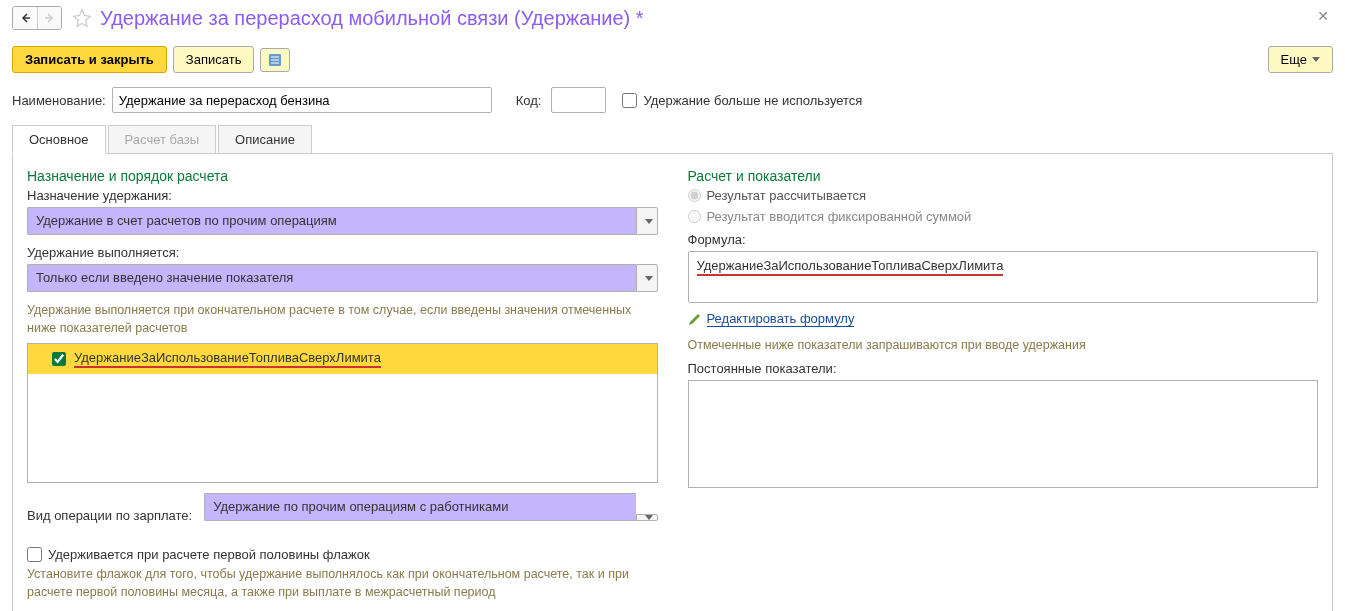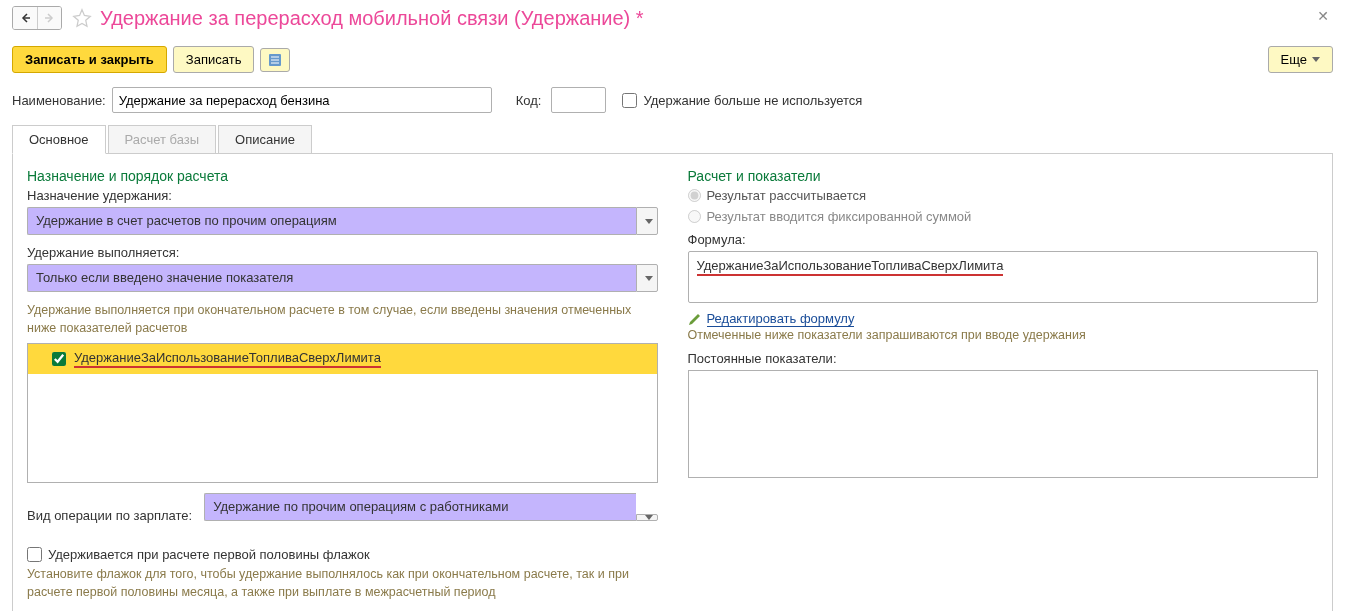--- a/index.html
+++ b/index.html
@@ -4,21 +4,21 @@
 <style>
 * { box-sizing: border-box; margin: 0; padding: 0; }
 body { font-family: Arial, sans-serif; font-size: 13px; color: #333; background: #fff; padding: 0 12px 12px 12px; }
 
 .titlebar { display: flex; align-items: center; padding: 6px 0 8px 0; position: relative; }
 .nav-btns { display: flex; border: 1px solid #aaa; border-radius: 3px; overflow: hidden; margin-right: 10px; }
 .nav-btn { width: 24px; height: 22px; display: flex; align-items: center; justify-content: center; cursor: pointer; background: #fafafa; }
 .nav-btn + .nav-btn { border-left: 1px solid #ccc; }
 .nav-btn.disabled { color: #bbb; }
 .star-icon { width: 20px; height: 20px; margin-right: 8px; color: #ccc; }
-.title-text { font-size: 20px; color: #ec4899; }
+.title-text { font-size: 20px; color: #8b5cf6; }
 .close-btn { position: absolute; right: 0; top: 6px; font-size: 14px; color: #888; cursor: pointer; padding: 2px 4px; }
 
 .toolbar { display: flex; align-items: center; margin: 8px 0 14px 0; }
 .btn { border: 1px solid #aaa; border-radius: 3px; padding: 5px 12px; background: #fef9c3; cursor: pointer; font-size: 13px; margin-right: 6px; display: inline-flex; align-items: center; }
 .btn.primary { background: #ffd93d; border-color: #d4a800; font-weight: bold; }
 .btn.icon-only { padding: 4px 7px; }
 .btn.more { margin-left: auto; margin-right: 0; }
 .caret-down { display:inline-block; margin-left:5px; border-left:4px solid transparent; border-right:4px solid transparent; border-top:5px solid #666; }
 
 .list-icon { display:inline-block; width:14px; height:14px; }
@@ -59,21 +59,21 @@
 .inline-field .label { white-space: nowrap; }
 .inline-field .select-wrap { flex: 1; margin-bottom: 16px; align-items: flex-end; }
 
 .radio-row { display: flex; align-items: center; margin-bottom: 6px; color: #888; }
 .radio-row input { margin-right: 6px; }
 .radio-row.selected { color: #555; }
 
 .formula-box { border: 1px solid #b0b0b0; border-radius: 2px; padding: 6px 8px; height: 52px; font-size: 13px; margin-bottom: 8px; }
 .formula-text { border-bottom: 2px solid #cc3333; padding-bottom: 1px; display: inline-block; }
 
-.edit-link { display: flex; align-items: center; }
+.edit-link { display: flex; align-items: center; margin-bottom: 10px; }
 .pencil-icon { width: 14px; height: 14px; margin-right: 5px; }
 .link-text { color: #1a4d99; border-bottom: 1px solid #1a4d99; cursor: pointer; }
 
 .const-box { border: 1px solid #b0b0b0; height: 108px; background: #fff; margin-top: 4px; }
 </style>
 </head>
 <body>
 
 <div class="titlebar">
   <div class="nav-btns">

